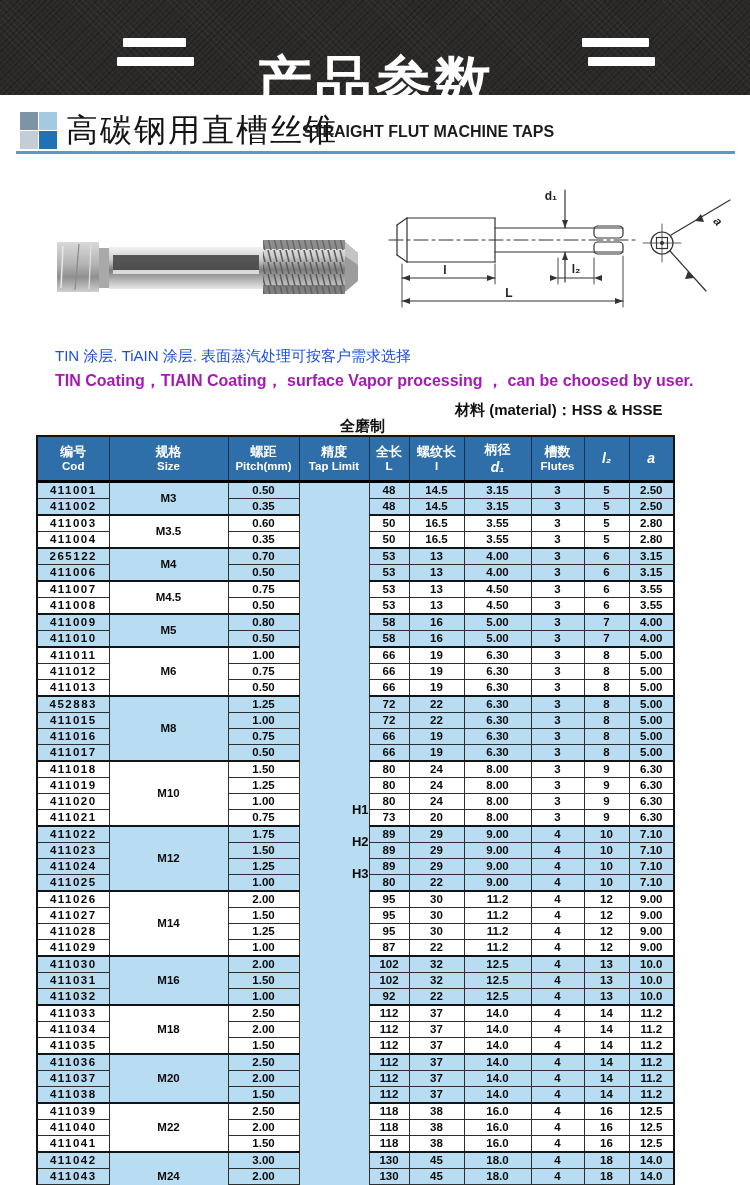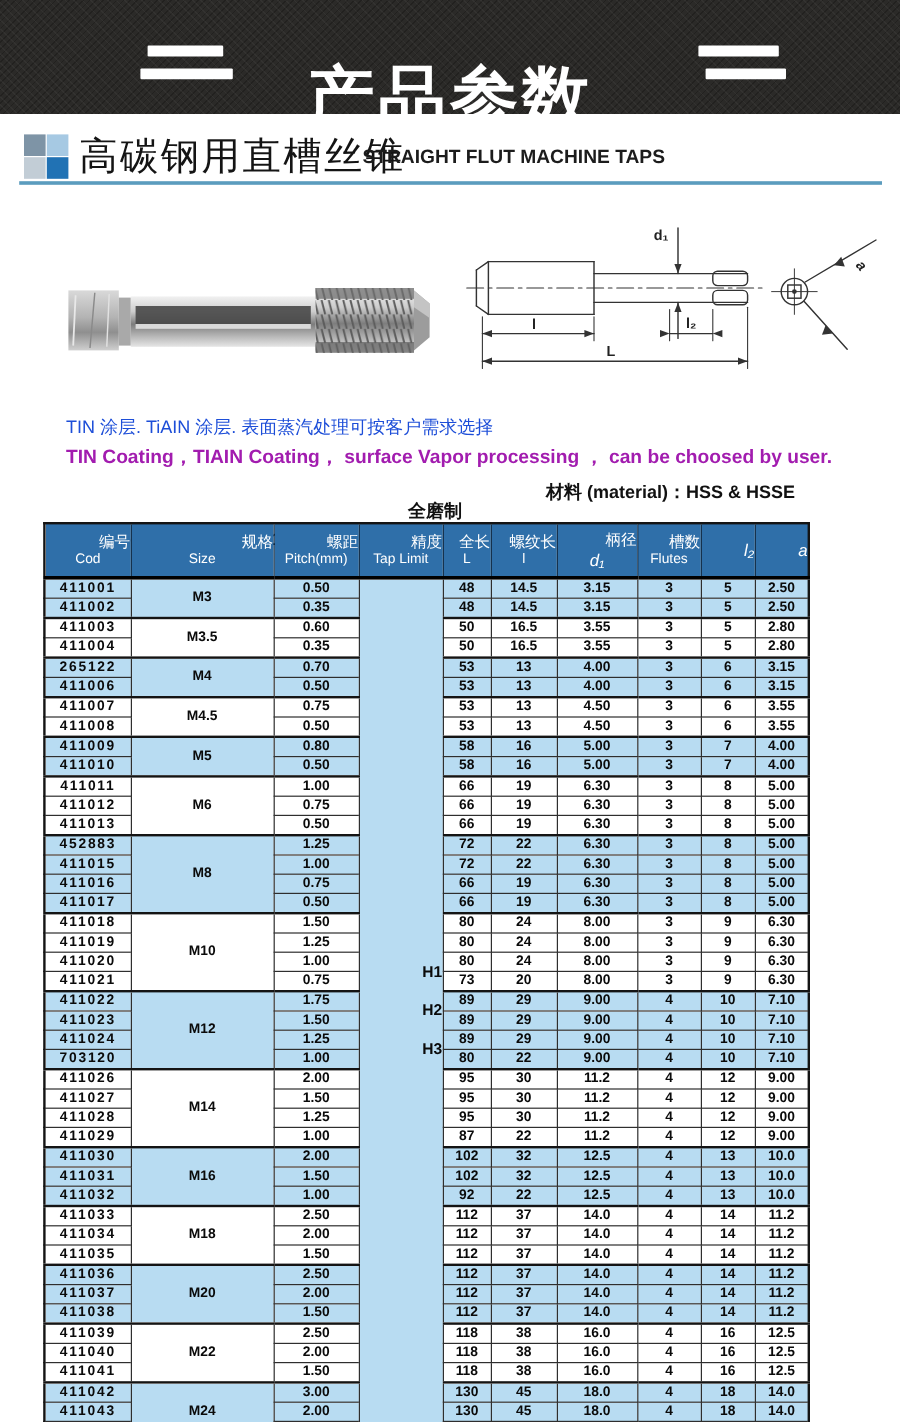--- a/index.html
+++ b/index.html
@@ -40,22 +40,22 @@
   .note3-conform{position:absolute;left:55px;top:401px;font-size:15px;font-weight:bold;color:#111;margin-top:39px;}
   .note3-grind{position:absolute;left:340px;top:417px;font-size:15px;font-weight:bold;color:#111;}
   .note3-material{position:absolute;left:455px;top:401px;font-size:15px;font-weight:bold;color:#111;}
 
   
   table.spec{position:absolute;left:36px;top:435px;width:637px;border-collapse:collapse;
     table-layout:fixed;border:2px solid #141414;}
   .spec th,.spec td{border:1px solid #2e2e2e;padding:0;text-align:center;vertical-align:middle;
     overflow:hidden;white-space:nowrap;}
   .spec thead th{background:#2f6fa9;color:#fff;height:43px;border-color:#16324e;border-bottom:3px solid #000;}
-  .h-cn{font-size:13px;font-weight:normal;line-height:1.35;text-align:right;}
-  .h-en{font-size:11.5px;font-weight:normal;line-height:1.2;}
+  .h-cn{font-size:13px;font-weight:bold;line-height:1.35;}
+  .h-en{font-size:11.5px;font-weight:bold;line-height:1.2;}
   .h-italic{font-style:italic;font-size:14px;}
   .spec tbody td{height:15px;font-size:11.5px;font-weight:bold;color:#0a0a0a;line-height:1;}
   .spec tbody tr+tr td{border-top-color:#4f4f4f;}
   .spec tbody tr.group-start td{border-top:2px solid #141414;}
   td.c-blue{background:#b8dcf2;}
   td.c-white{background:#ffffff;}
   td.cod-cell{font-size:12px;letter-spacing:1.5px;}
   td.size-cell{font-size:13px;}
   td.taplimit-cell{background:#b8dcf2;}
   .tl-stack{display:flex;flex-direction:column;align-items:flex-end;gap:19px;}
@@ -494,21 +494,21 @@
           <td class="cod-cell c-blue">411024</td>
           <td class="pitch-cell c-blue">1.25</td>
           <td class="num-cell c-blue">89</td>
           <td class="num-cell c-blue">29</td>
           <td class="num-cell c-blue">9.00</td>
           <td class="num-cell c-blue">4</td>
           <td class="num-cell c-blue">10</td>
           <td class="num-cell c-blue">7.10</td>
         </tr>
         <tr>
-          <td class="cod-cell c-blue">703120</td>
+          <td class="cod-cell c-blue">411025</td>
           <td class="pitch-cell c-blue">1.00</td>
           <td class="num-cell c-blue">80</td>
           <td class="num-cell c-blue">22</td>
           <td class="num-cell c-blue">9.00</td>
           <td class="num-cell c-blue">4</td>
           <td class="num-cell c-blue">10</td>
           <td class="num-cell c-blue">7.10</td>
         </tr>
         <tr class="group-start">
           <td class="cod-cell c-white">411026</td>

